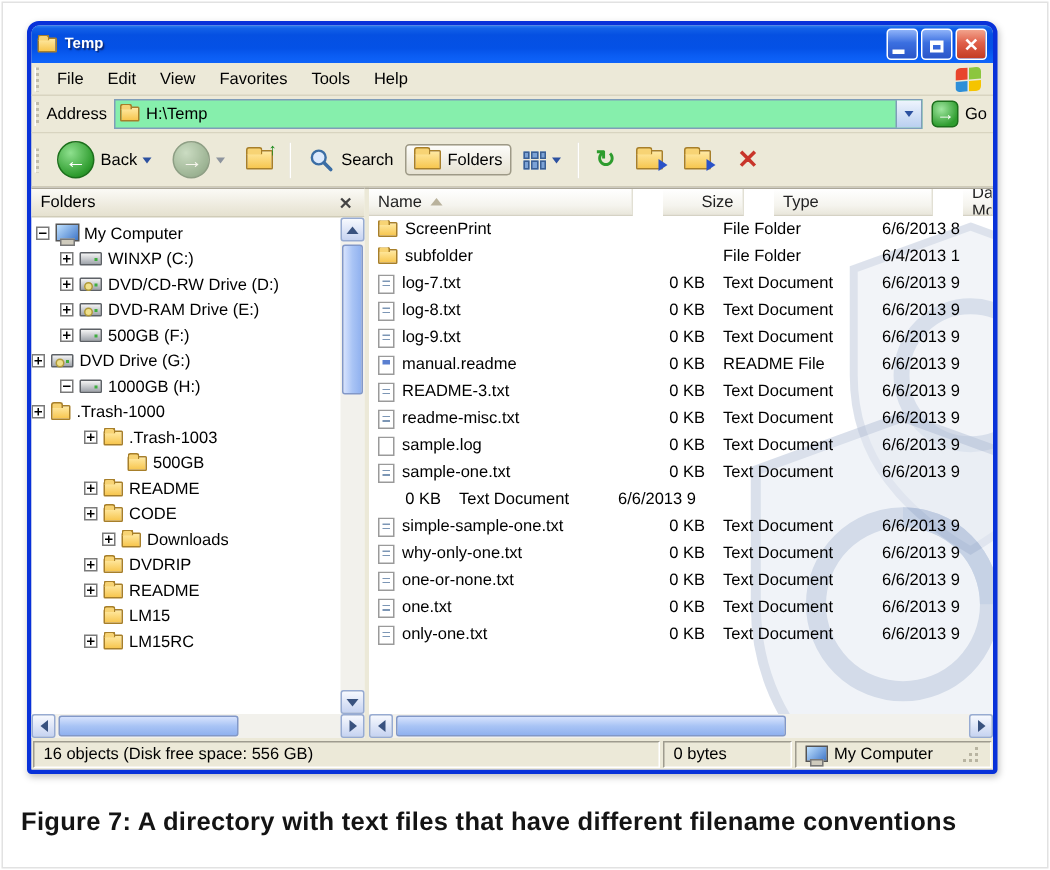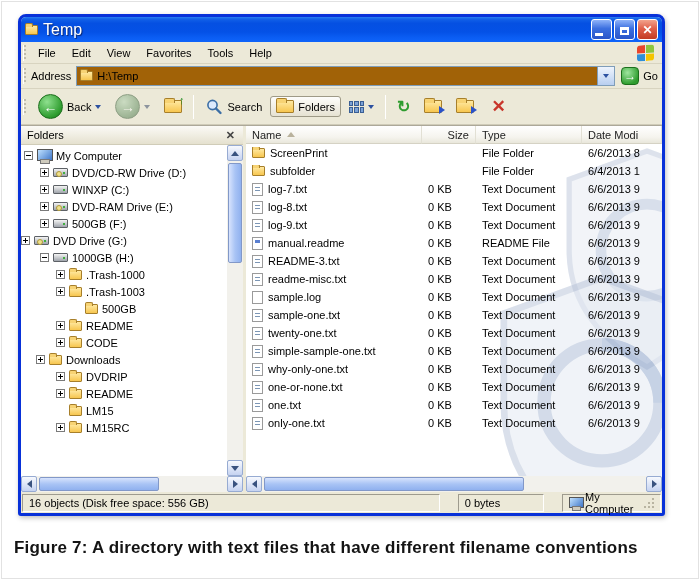--- a/index.html
+++ b/index.html
@@ -6,21 +6,21 @@
   body { width:700px; height:580px; background:#fff; font-family:"Liberation Sans", sans-serif; }
   .page { position:relative; width:700px; height:580px; background:#fff; overflow:hidden; }
   .frame { position:absolute; inset:1px; border:1px solid #e2e2e2; pointer-events:none; }
 
   
   .xp-window { position:absolute; left:18px; top:14px; width:647px; height:502px;
     background:#ece9d8; border:3px solid #0831d9; border-radius:8px 8px 3px 3px;
     box-shadow:1px 2px 5px rgba(0,0,0,.25); display:flex; flex-direction:column; }
   .titlebar { height:25px; flex:none; border-radius:5px 5px 0 0; display:flex; align-items:center; padding:0 4px;
     background:linear-gradient(180deg,#2a80f0 0%,#1261e8 8%,#0550e2 25%,#0451e6 60%,#0a5cf2 80%,#0f64fa 100%); }
-  .title-text { color:#fff; font-weight:normal; font-size:16px; margin-left:5px; text-shadow:1px 1px 1px #0a246a; flex:1;
+  .title-text { color:#fff; font-weight:bold; font-size:10px; margin-left:5px; text-shadow:1px 1px 1px #0a246a; flex:1;
     white-space:nowrap; overflow:hidden; }
   .capbtn { width:21px; height:21px; border:1px solid #fff; border-radius:3px; margin-left:2px;
     display:flex; align-items:flex-end; justify-content:center; position:relative;
     background:linear-gradient(180deg,#8fb3f9,#3b6fe0 45%,#2a55c8); }
   .capbtn.close { background:linear-gradient(180deg,#f2a38c,#e0604a 45%,#c33b23); color:#fff; align-items:center;
     font-size:12px; font-weight:bold; }
   .glyph-min { width:8px; height:3px; background:#fff; margin:0 auto 3px 3px; }
   .glyph-max { width:9px; height:8px; border:2px solid #fff; border-top-width:3px; margin-bottom:4px; }
 
   
@@ -32,21 +32,21 @@
   .menubar .spacer { flex:1; }
   .winflag { width:17px; height:16px; display:grid; grid-template:1fr 1fr / 1fr 1fr; gap:1px;
     margin-right:4px; border-radius:3px; overflow:hidden; transform:skewY(-4deg); }
   .winflag b:nth-child(1){background:#e8452c}.winflag b:nth-child(2){background:#8cc63e}
   .winflag b:nth-child(3){background:#2e8fd8}.winflag b:nth-child(4){background:#f5c400}
 
   
   .addressbar { height:25px; flex:none; display:flex; align-items:center; background:#ece9d8;
     border-bottom:1px solid #d8d4c0; font-size:11px; padding-right:4px;justify-content:flex-end; }
   .addr-label { margin:0 5px 0 1px; color:#000; }
-  .addr-combo { flex:1; height:20px; background:#a16207; border:1px solid #7f9db9; display:flex; align-items:center; padding-left:3px; }
+  .addr-combo { flex:1; height:20px; background:#86efac; border:1px solid #7f9db9; display:flex; align-items:center; padding-left:3px; }
   .addr-text { margin-left:4px; flex:1; font-size:11px; }
   .combo-btn { width:17px; height:18px; border-left:1px solid #7f9db9; background:linear-gradient(180deg,#eef4fd,#b9cff0);
     display:flex; align-items:center; justify-content:center; }
   .chev { width:0; height:0; border-left:3px solid transparent; border-right:3px solid transparent; border-top:4px solid #2c51a0; }
   .go-btn { display:flex; align-items:center; margin-left:6px; gap:4px; }
   .go-square { width:18px; height:18px; border-radius:4px; border:1px solid #1c6f1c; color:#fff; font-weight:bold;
     background:radial-gradient(circle at 35% 30%,#9fe69f,#2e9c2e 75%); display:flex; align-items:center; justify-content:center; font-size:12px; }
 
   
   .toolbar { height:36px; flex:none; display:flex; align-items:center; background:#ece9d8;
@@ -90,32 +90,32 @@
   .ic-computer::after { content:""; position:absolute; left:3px; top:10px; width:8px; height:3px; background:#cfcbbd; border:1px solid #777; }
   .ic-drive { width:15px; height:9px; background:linear-gradient(180deg,#f4f4f4,#9fa4ab); border:1px solid #5d6166; border-radius:1px; }
   .ic-drive::after { content:""; position:absolute; right:2px; bottom:2px; width:2px; height:2px; background:#3fae3f; }
   .ic-cd::before { content:""; position:absolute; left:2px; top:2px; width:4px; height:4px; border-radius:50%;
     background:#efe08b; border:1px solid #b09a3a; }
   .tlabel { overflow:hidden; text-overflow:clip; }
 
   .splitter { width:3px; flex:none; background:#ece9d8; border-top:1px solid #aca899; }
 
   .right-pane { flex:1; display:flex; flex-direction:column; background:#fff; min-width:0; border-top:1px solid #aca899; }
-  .cols { height:18px; flex:none; display:flex; font-size:11px; }
+  .cols { height:18px; flex:none; display:flex; font-size:11px;gap:20px; }
   .col { background:linear-gradient(180deg,#ffffff,#f5f4ee 65%,#e9e7db); border-right:1px solid #e2e0d4;
     border-bottom:1px solid #d5d2c4; display:flex; align-items:center; padding:0 6px; color:#222; }
   .col.name { width:176px; } .col.size { width:54px; justify-content:flex-end; }
   .col.type { width:106px; } .col.date { flex:1; overflow:hidden; }
   .sort { width:0; height:0; border-left:4px solid transparent; border-right:4px solid transparent;
     border-bottom:5px solid #b9b29c; margin-left:6px; }
   .rows { flex:1; position:relative; overflow:hidden; }
   .frow { height:18px; display:flex; align-items:center; font-size:11px; position:relative; z-index:2; }
   .frow .c { padding:0 6px; white-space:nowrap; overflow:hidden; }
   .frow .c.name { width:176px; display:flex; align-items:center; gap:5px; }
-  .frow .c.size { width:54px; justify-content:flex-end; }
+  .frow .c.size { width:54px; text-align:right; justify-content:flex-end; }
   .frow .c.type { width:106px; } .frow .c.date { flex:1; }
   .ic-page { width:11px; height:13px; background:#fff; border:1px solid #9a9a9a; }
   .ic-page.lines::before { content:""; position:absolute; left:2px; right:2px; top:3px; bottom:3px;
     background:repeating-linear-gradient(180deg,#7c96b5 0 1px,transparent 1px 3px); }
   .ic-page.rm::after { content:""; position:absolute; left:2px; top:2px; width:5px; height:3px; background:#5a7fd0; }
   .watermark { position:absolute; opacity:.5; z-index:1; pointer-events:none; }
 
   
   .vscroll { width:16px; flex:none; background:#f2f1ec; display:flex; flex-direction:column; position:relative; }
   .hscroll { height:16px; flex:none; background:#f2f1ec; display:flex; position:relative; }
@@ -125,21 +125,21 @@
   .tri-dn { width:0;height:0;border-left:4px solid transparent;border-right:4px solid transparent;border-top:5px solid #39527f; }
   .tri-lf { width:0;height:0;border-top:4px solid transparent;border-bottom:4px solid transparent;border-right:5px solid #39527f; }
   .tri-rt { width:0;height:0;border-top:4px solid transparent;border-bottom:4px solid transparent;border-left:5px solid #39527f; }
   .vthumb { position:absolute; left:1px; width:14px; border:1px solid #8298c8; border-radius:2px;
     background:linear-gradient(90deg,#d7e3fd,#a9c4f5 50%,#90b1ef); }
   .hthumb { position:absolute; top:1px; height:14px; border:1px solid #8298c8; border-radius:2px;
     background:linear-gradient(180deg,#d7e3fd,#a9c4f5 50%,#90b1ef); }
   .vscroll .track, .hscroll .track { flex:1; position:relative; }
 
   
-  .statusbar { height:21px; flex:none; background:#ece9d8; display:flex; align-items:stretch; padding:2px 1px 1px; gap:18px; font-size:11px; }
+  .statusbar { height:21px; flex:none; background:#ece9d8; display:flex; align-items:stretch; padding:2px 1px 1px; gap:2px; font-size:11px; }
   .status-cell { border:1px solid; border-color:#9e9b8e #fff #fff #9e9b8e; display:flex; align-items:center; padding:0 6px; gap:5px; }
   .s1 { width:418px; } .s2 { width:86px; } .s3 { flex:1; }
   .grip-corner { margin-left:auto; }
   .mini-computer { width:14px; height:12px; position:relative; }
   .mini-computer::before { content:""; position:absolute; left:0; top:0; width:13px; height:9px;
     background:linear-gradient(135deg,#bfe1ff,#3f76c8); border:1px solid #555; }
   .mini-computer::after { content:""; position:absolute; left:3px; top:9px; width:7px; height:3px; background:#cfcbbd; border:1px solid #777; }
 
   .caption { position:absolute; left:14px; top:538px; font-size:17px; font-weight:bold; color:#141414; letter-spacing:.2px; }
 </style>
@@ -265,27 +265,27 @@
         </div>
         <div class="pane-body">
           <div class="tree">
             <div class="trow" style="padding-left:3px">
                 <span class="exp"></span>
                 <i class="ic ic-computer"></i>
                 <span class="tlabel">My Computer</span>
               </div>
             <div class="trow" style="padding-left:19px">
                 <span class="exp plus"></span>
+                <i class="ic ic-drive"></i>
+                <span class="tlabel">WINXP (C:)</span>
+              </div>
+            <div class="trow" style="padding-left:19px">
+                <span class="exp plus"></span>
                 <i class="ic ic-drive ic-cd"></i>
                 <span class="tlabel">DVD/CD-RW Drive (D:)</span>
-              </div>
-            <div class="trow" style="padding-left:19px">
-                <span class="exp plus"></span>
-                <i class="ic ic-drive"></i>
-                <span class="tlabel">WINXP (C:)</span>
               </div>
             <div class="trow" style="padding-left:19px">
                 <span class="exp plus"></span>
                 <i class="ic ic-drive ic-cd"></i>
                 <span class="tlabel">DVD-RAM Drive (E:)</span>
               </div>
             <div class="trow" style="padding-left:19px">
                 <span class="exp plus"></span>
                 <i class="ic ic-drive"></i>
                 <span class="tlabel">500GB (F:)</span>
@@ -293,21 +293,21 @@
             <div class="trow" style="">
                 <span class="exp plus"></span>
                 <i class="ic ic-drive ic-cd"></i>
                 <span class="tlabel">DVD Drive (G:)</span>
               </div>
             <div class="trow" style="padding-left:19px">
                 <span class="exp"></span>
                 <i class="ic ic-drive"></i>
                 <span class="tlabel">1000GB (H:)</span>
               </div>
-            <div class="trow" style="padding-left:35px">
+            <div class="trow" style="">
                 <span class="exp plus"></span>
                 <i class="ic ic-folder"></i>
                 <span class="tlabel">.Trash-1000</span>
               </div>
             <div class="trow" style="padding-left:35px">
                 <span class="exp plus"></span>
                 <i class="ic ic-folder"></i>
                 <span class="tlabel">.Trash-1003</span>
               </div>
             <div class="trow" style="padding-left:51px">
@@ -318,21 +318,21 @@
             <div class="trow" style="padding-left:35px">
                 <span class="exp plus"></span>
                 <i class="ic ic-folder"></i>
                 <span class="tlabel">README</span>
               </div>
             <div class="trow" style="padding-left:35px">
                 <span class="exp plus"></span>
                 <i class="ic ic-folder"></i>
                 <span class="tlabel">CODE</span>
               </div>
-            <div class="trow" style="padding-left:15px">
+            <div class="trow" style="padding-left:47px">
                 <span class="exp plus"></span>
                 <i class="ic ic-folder"></i>
                 <span class="tlabel">Downloads</span>
               </div>
             <div class="trow" style="padding-left:35px">
                 <span class="exp plus"></span>
                 <i class="ic ic-folder"></i>
                 <span class="tlabel">DVDRIP</span>
               </div>
             <div class="trow" style="padding-left:35px">
@@ -489,24 +489,20 @@
           <div class="frow">
               <span class="c name">
                 <i class="ic ic-page lines"></i>
                 <span>sample-one.txt</span>
               </span>
               <span class="c size">0 KB</span>
               <span class="c type">Text Document</span>
               <span class="c date">6/6/2013 9</span>
             </div>
           <div class="frow">
-              <span class="c name">
-                <i class="ic ic-page lines"></i>
-                <span>twenty-one.txt</span>
-              </span>
               <span class="c size">0 KB</span>
               <span class="c type">Text Document</span>
               <span class="c date">6/6/2013 9</span>
             </div>
           <div class="frow">
               <span class="c name">
                 <i class="ic ic-page lines"></i>
                 <span>simple-sample-one.txt</span>
               </span>
               <span class="c size">0 KB</span>

